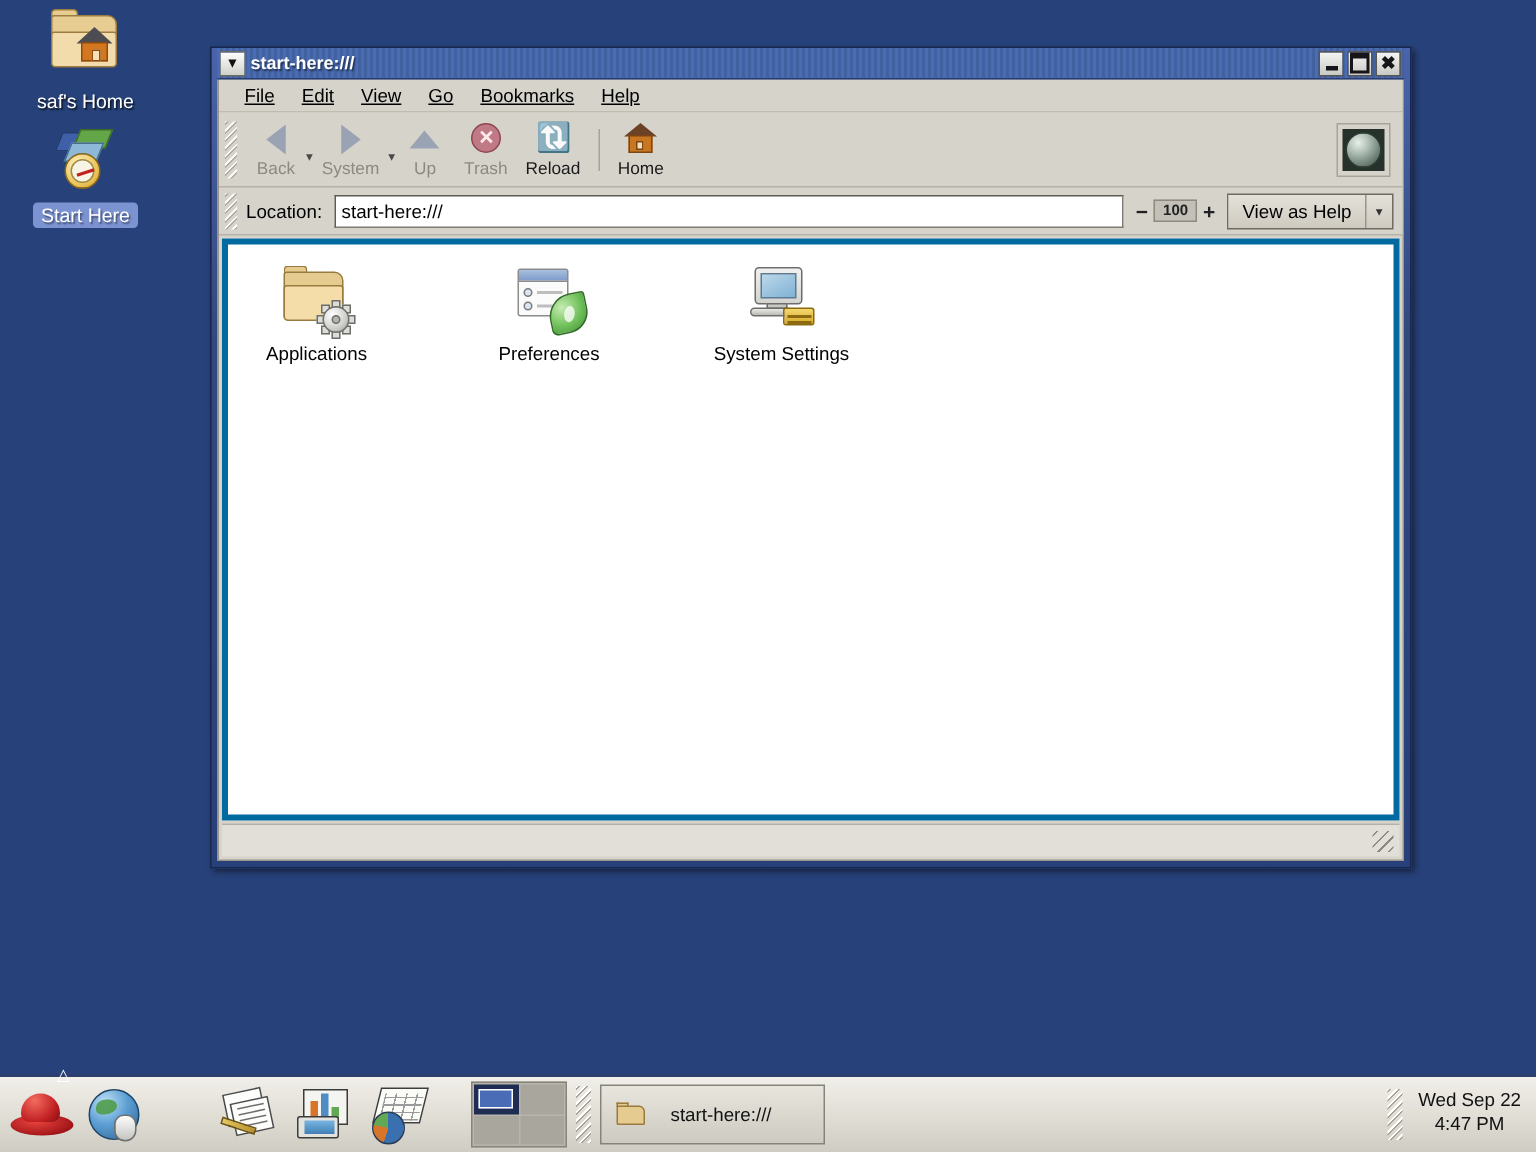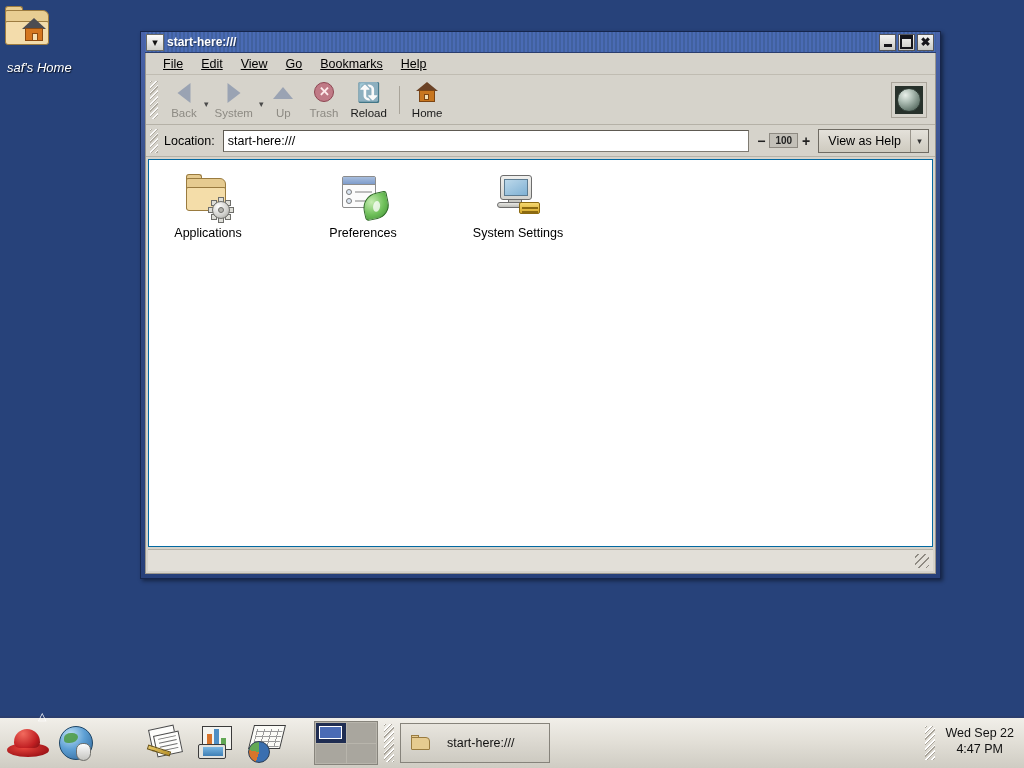--- a/index.html
+++ b/index.html
@@ -12,23 +12,22 @@
     background: #27427a;
     position: relative;
   }
 
   
   #desktop-icons {
     position: absolute; left: 0; top: 0; width: 120px;
   }
   .desk-icon {
     width: 110px; margin: 6px 0 0 2px;
-    display: flex; flex-direction: column; 
+    display: flex; flex-direction: column; align-items: center;
     cursor: default;
-    font-style: italic;
   }
   .desk-icon .glyph { width: 52px; height: 50px; position: relative; }
   .desk-icon .dlabel {
     margin-top: 3px; font-size: 13px; color: #ffffff;
     text-shadow: 1px 1px 1px rgba(0,0,0,.7);
     padding: 1px 5px; border-radius: 3px; white-space: nowrap;
   }
   .desk-icon.selected .dlabel {
     background: #7b93d1; color: #ffffff;
     text-shadow: 1px 1px 1px rgba(0,0,0,.45);
@@ -268,21 +267,21 @@
     background: linear-gradient(180deg,#e4e1da,#cecabf);
   }
   #view-as .va-arrow {
     width:18px; display:flex; align-items:center; justify-content:center;
     font-size:9px; color:#333; border-left:1px solid #9a958c;
     background: linear-gradient(180deg,#e4e1da,#cecabf);
   }
 
   
   #iconview {
-    flex:1; background:#ffffff; border:1px solid #0369a1;
+    flex:1; background:#ffffff; border:4px solid #0369a1;
     margin:2px; overflow:hidden; position:relative;
   }
   #icon-grid { display:flex; padding:12px 4px 0 4px; }
   .fi {
     width:110px; margin-right:45px;
     display:flex; flex-direction:column; align-items:center; cursor:default;
   }
   .fi .fglyph { width:52px; height:50px; position:relative; }
   .fi .flabel { margin-top:4px; font-size:12.5px; color:#000; white-space:nowrap; }
 
@@ -555,20 +554,35 @@
       </div>
       <div class="ic-house">
           <div class="roof"></div>
           <div class="body"></div>
           <div class="door"></div>
         </div>
     </div>
     <div class="dlabel">saf's Home</div>
   </div>
 
+  <div class="desk-icon selected">
+    <div class="glyph">
+      <div class="ic-start">
+        <div class="sheet s1"></div>
+          <div class="sheet s2"></div>
+          <div class="sheet s3"></div>
+        <div class="compass">
+            <div class="dial">
+              <div class="needle"></div>
+            </div>
+          </div>
+      </div>
+    </div>
+    <div class="dlabel">Start Here</div>
+  </div>
 
 
 </div>
 
 <div id="nautilus-window">
 
   <div id="titlebar">
     <div class="tb-menu">▾</div>
     <div class="tb-title">start-here:///</div>
     <div class="tb-btns">

